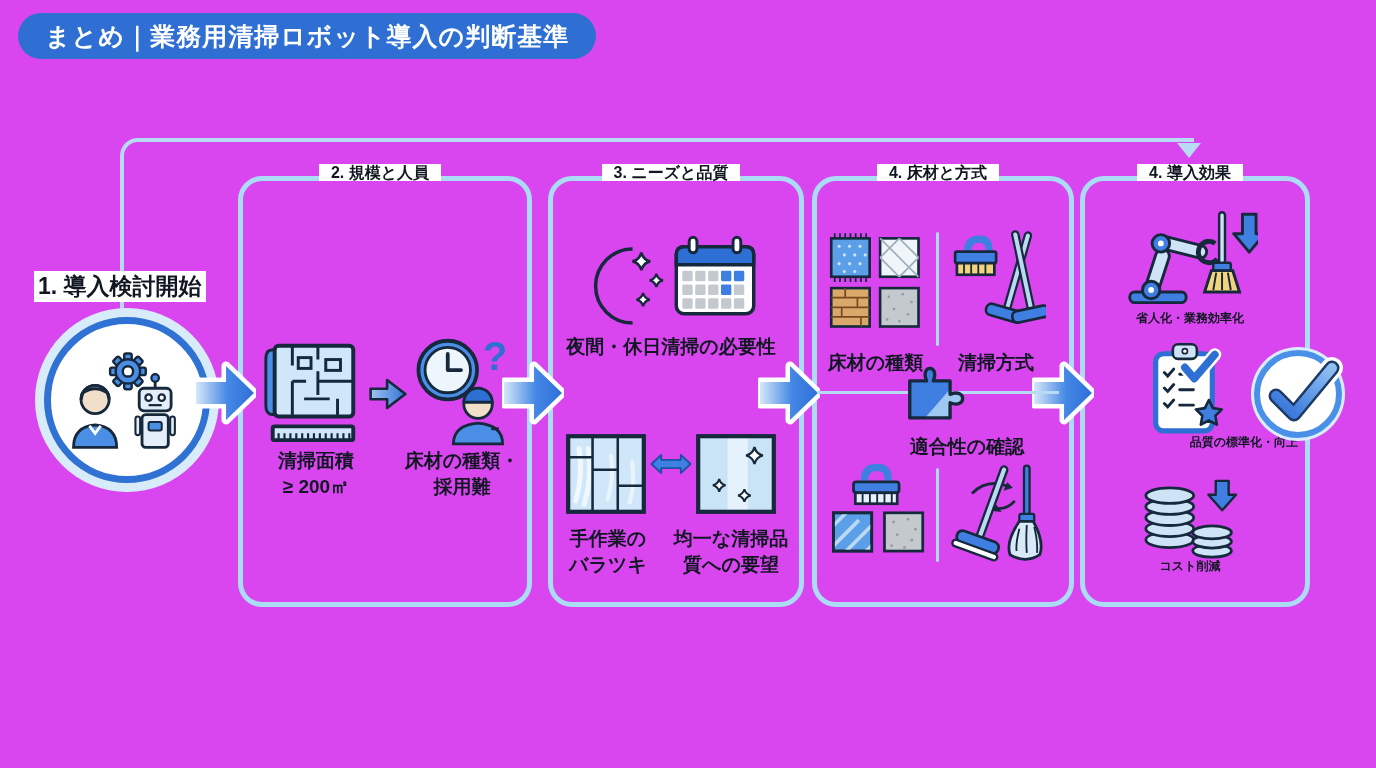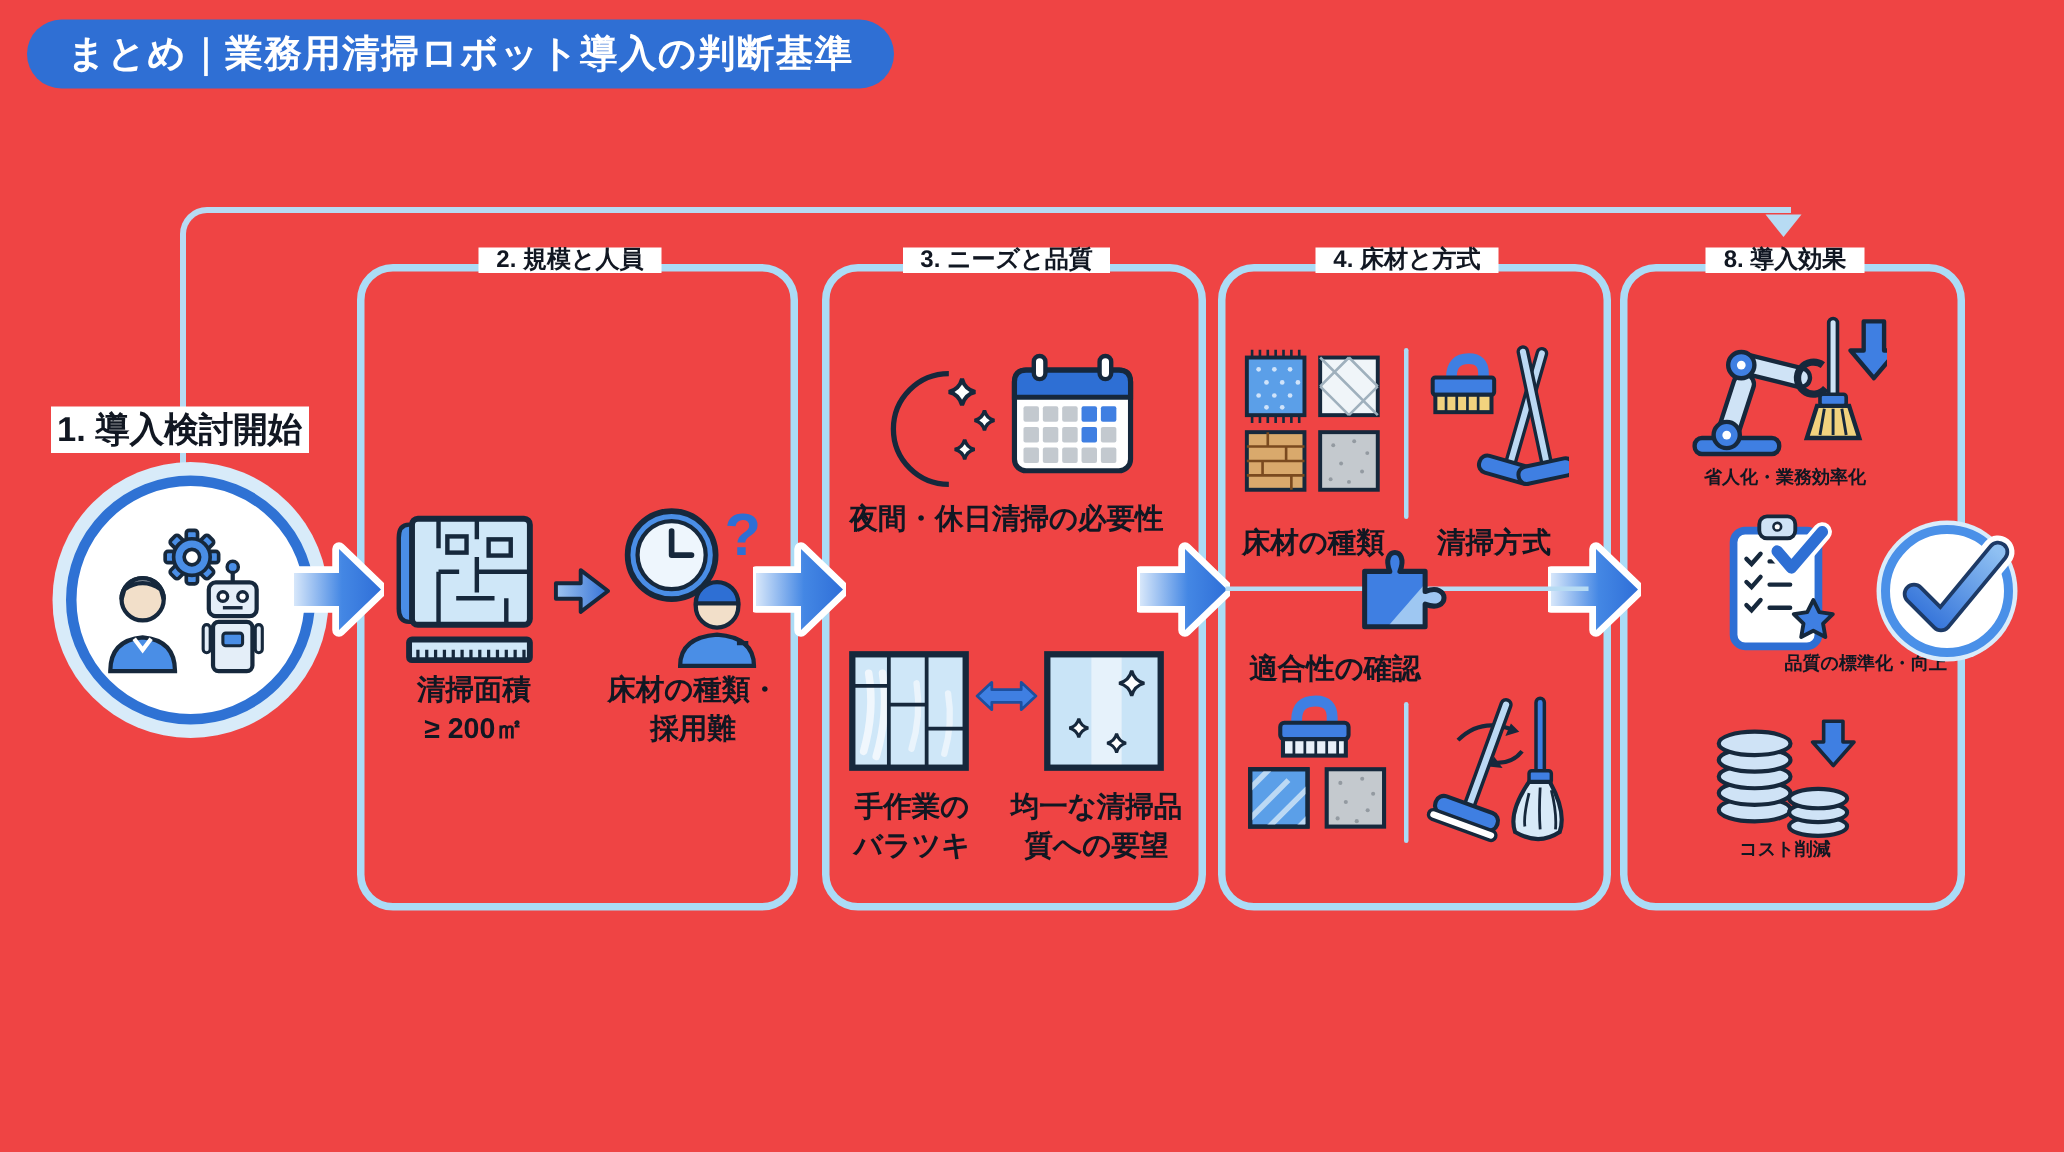--- a/index.html
+++ b/index.html
@@ -1,16 +1,16 @@
 <!DOCTYPE html>
 <html><head>
 <meta charset="utf-8">
 <style>
   html,body{margin:0;padding:0;background:#fff;}
-  .canvas{position:relative;width:1376px;height:768px;background:#ef4444;overflow:hidden;
+  .canvas{position:relative;width:1376px;height:768px;background:#d946ef;overflow:hidden;
           font-family:"Liberation Sans","DejaVu Sans",sans-serif;color:#111722;}
   .abs{position:absolute;}
   
   .banner{position:absolute;left:18px;top:13px;height:46px;line-height:46px;padding:0 27px;
           background:#2f6fd4;color:#fff;font-size:25px;font-weight:bold;border-radius:23px;
           letter-spacing:1px;white-space:nowrap;}
   
   .fb-line{position:absolute;left:120px;top:138px;width:1070px;height:182px;
            border-top:4px solid #b7dbf3;border-left:4px solid #b7dbf3;border-top-left-radius:18px;}
   .fb-head{position:absolute;left:1177px;top:143px;width:0;height:0;
@@ -48,21 +48,21 @@
   <div class="fb-head"></div>
 
   <div class="box" style="left:238px;top:176px;width:284px;height:421px;"></div>
   <div class="box" style="left:548px;top:176px;width:246px;height:421px;"></div>
   <div class="box" style="left:812px;top:176px;width:252px;height:421px;"></div>
   <div class="box" style="left:1080px;top:176px;width:220px;height:421px;"></div>
 
   <div class="box-title" style="left:238px;width:284px;"><span>2. 規模と人員</span></div>
   <div class="box-title" style="left:548px;width:246px;"><span>3. ニーズと品質</span></div>
   <div class="box-title" style="left:812px;width:252px;"><span>4. 床材と方式</span></div>
-  <div class="box-title" style="left:1080px;width:220px;"><span>8. 導入効果</span></div>
+  <div class="box-title" style="left:1080px;width:220px;"><span>4. 導入効果</span></div>
 
   <div class="step1-label">1. 導入検討開始</div>
   <div class="circle1">
     <span>
       <svg width="122" height="104" viewBox="0 0 130 105">
         <g stroke="#16283c" stroke-width="2.6">
           <g fill="#4a8ee6">
             <rect x="62" y="3" width="8" height="9" rx="2" transform="rotate(0 66 22)"></rect>
             <rect x="62" y="3" width="8" height="9" rx="2" transform="rotate(45 66 22)"></rect>
             <rect x="62" y="3" width="8" height="9" rx="2" transform="rotate(90 66 22)"></rect>
@@ -321,21 +321,21 @@
       <defs>
           <clipPath id="pzc">
             <path d="M14 34 H34 C26 14 50 14 42 34 H62 V50 C82 42 82 68 62 60 V78 H14 Z"></path>
           </clipPath>
         </defs>
       <path d="M14 34 H34 C26 14 50 14 42 34 H62 V50 C82 42 82 68 62 60 V78 H14 Z" fill="#3f7fe2"></path>
       <polygon points="20,92 100,0 100,92" fill="#9ec7f2" clip-path="url(#pzc)"></polygon>
       <path d="M14 34 H34 C26 14 50 14 42 34 H62 V50 C82 42 82 68 62 60 V78 H14 Z" fill="none" stroke="#16283c" stroke-width="4" stroke-linejoin="round"></path>
     </svg>
   </span>
-  <div class="lbl" style="left:816px;top:434px;width:148px;">適合性の確認</div>
+  <div class="lbl" style="left:893px;top:434px;width:148px;">適合性の確認</div>
 
   <span class="abs" style="left:828px;top:458px;">
     <svg width="102" height="106" viewBox="0 0 112 108">
       <path d="M40 20 q0-14 14-14 q12 0 12 12 v4" stroke="#3f7fe2" stroke-width="8" fill="none" stroke-linecap="round"></path>
       <rect x="28" y="22" width="50" height="12" rx="3" fill="#3f7fe2" stroke="#16283c" stroke-width="3"></rect>
       <rect x="30" y="34" width="46" height="12" fill="#e8f1fa" stroke="#16283c" stroke-width="3"></rect>
       <path d="M38 34 v12 M46 34 v12 M54 34 v12 M62 34 v12 M70 34 v12" stroke="#16283c" stroke-width="2"></path>
       <defs>
           <clipPath id="hbc">
             <rect x="6" y="56" width="42" height="42"></rect>

